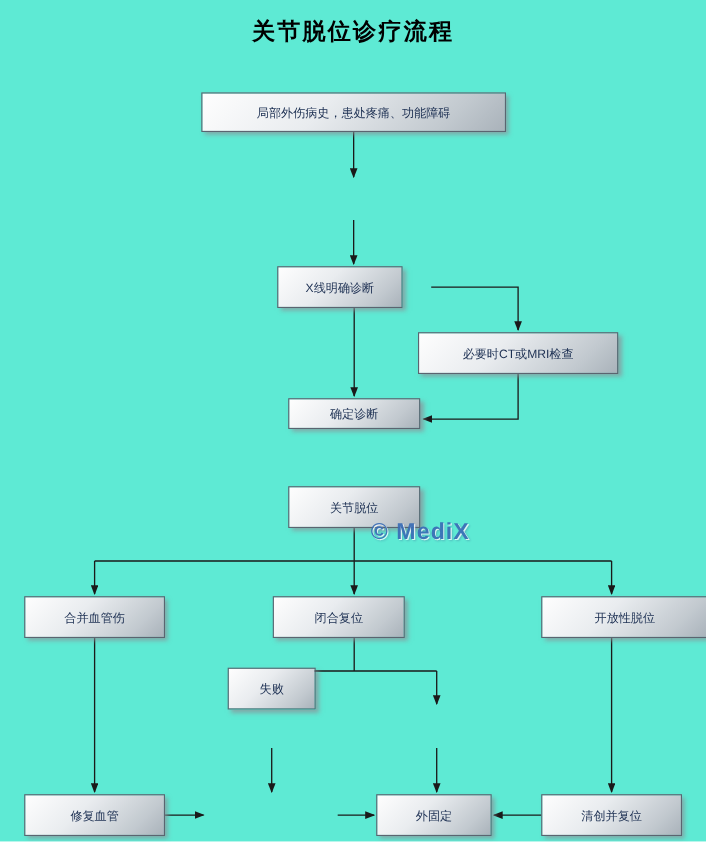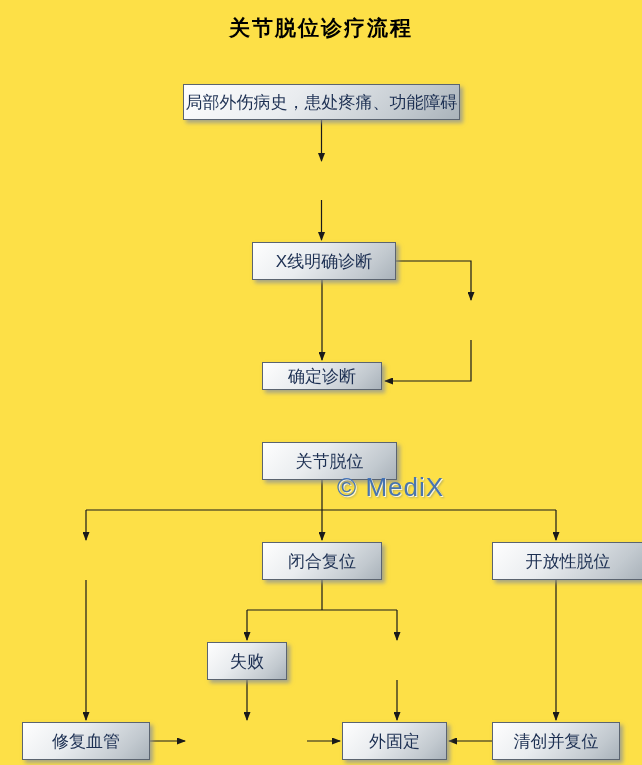--- a/index.html
+++ b/index.html
@@ -1,21 +1,21 @@
 <!DOCTYPE html>
 <html><head>
 <meta charset="utf-8">
 <style>
   html, body { margin: 0; padding: 0; background: #ffffff; }
   body { font-family: "Liberation Sans", "DejaVu Sans", sans-serif; }
   .canvas {
     position: relative;
     width: 642px;
     height: 765px;
-    background: #fde047;
+    background: #5eead4;
     overflow: hidden;
     margin: 0 auto;
   }
   .title {
     position: absolute;
     top: 14px;
     left: 0;
     width: 100%;
     margin: 0;
     text-align: center;
@@ -37,31 +37,31 @@
   .node {
     position: absolute;
     box-sizing: border-box;
     display: flex;
     align-items: center;
     justify-content: center;
     text-align: center;
     background: linear-gradient(135deg, #fefefe 0%, #e9ecef 40%, #c2c9cf 80%, #a9b2ba 100%);
     border: 1px solid #5b6470;
     box-shadow: 3px 3px 4px rgba(140,146,152,0.75);
-    font-size: 17px;
+    font-size: 11px;
     color: #1c2f52;
     white-space: nowrap;
     padding: 0 4px;
   }
   .watermark {
     position: absolute;
     left: 337px;
     top: 472px;
-    font-size: 26px;
-    font-weight: normal;
+    font-size: 21px;
+    font-weight: bold;
     color: #3a6db6;
     opacity: 0.92;
     letter-spacing: 1px;
     text-shadow: 1px 1px 0 rgba(255,255,255,0.85), 2px 2px 2px rgba(60,90,140,0.35);
   }
 </style>
 </head>
 <body>
 
 <div class="canvas">
@@ -103,33 +103,35 @@
     <path class="edge" d="M397 680 V720" marker-end="url(#arrow)"></path>
 
     <path class="edge" d="M150 741 H185" marker-end="url(#arrow)"></path>
     <path class="edge" d="M307 741 H340" marker-end="url(#arrow)"></path>
     <path class="edge" d="M492 741 H449" marker-end="url(#arrow)"></path>
   </svg>
 
   <div class="node" style="left:183px; top:84px; width:277px; height:36px">局部外伤病史，患处疼痛、功能障碍</div>
 
 
-  <div class="node" style="left:252px; top:242px; width:144px; height:38px">X线明确诊断</div>
+  <div class="node" style="left:252px; top:242px; width:114px; height:38px">X线明确诊断</div>
 
+  <div class="node" style="left:380px; top:302px; width:182px; height:38px">必要时CT或MRI检查</div>
 
   <div class="node" style="left:262px; top:362px; width:120px; height:28px">确定诊断</div>
 
-  <div class="node" style="left:262px; top:442px; width:135px; height:38px">关节脱位</div>
+  <div class="node" style="left:262px; top:442px; width:120px; height:38px">关节脱位</div>
 
+  <div class="node" style="left:22px; top:542px; width:128px; height:38px">合并血管伤</div>
 
-  <div class="node" style="left:262px; top:542px; width:120px; height:38px">闭合复位</div>
+  <div class="node" style="left:248px; top:542px; width:120px; height:38px">闭合复位</div>
 
   <div class="node" style="left:492px; top:542px; width:152px; height:38px">开放性脱位</div>
 
-  <div class="node" style="left:207px; top:642px; width:80px; height:38px">失败</div>
+  <div class="node" style="left:207px; top:607px; width:80px; height:38px">失败</div>
 
 
   <div class="node" style="left:22px; top:722px; width:128px; height:38px">修复血管</div>
 
 
   <div class="node" style="left:342px; top:722px; width:105px; height:38px">外固定</div>
 
   <div class="node" style="left:492px; top:722px; width:128px; height:38px">清创并复位</div>
 
   <div class="watermark">© MediX</div>

